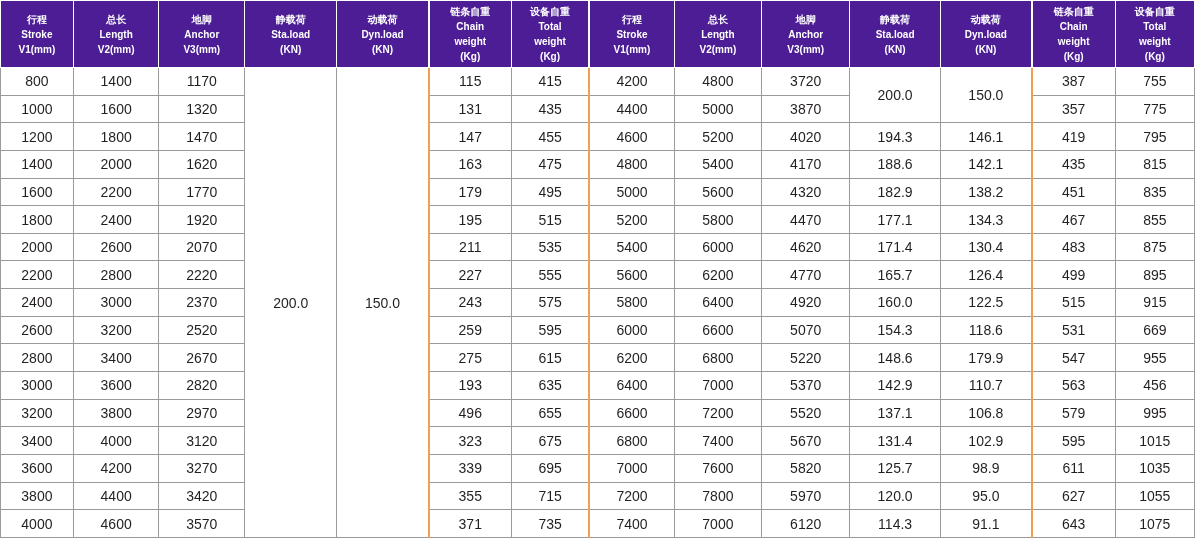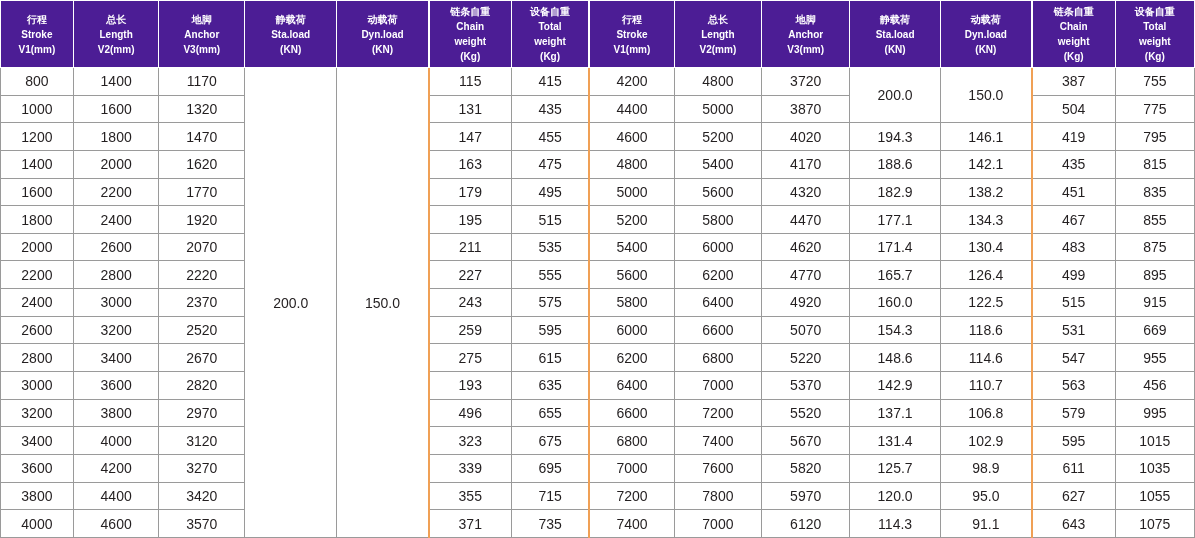--- a/index.html
+++ b/index.html
@@ -159,21 +159,21 @@
 
     <tr>
       <td>1000</td>
       <td>1600</td>
       <td>1320</td>
       <td class="sep-left">131</td>
       <td>435</td>
       <td class="sep-left">4400</td>
       <td>5000</td>
       <td>3870</td>
-      <td class="sep-left">504</td>
+      <td class="sep-left">357</td>
       <td>775</td>
     </tr>
 
     <tr>
       <td>1200</td>
       <td>1800</td>
       <td>1470</td>
       <td class="sep-left">147</td>
       <td>455</td>
       <td class="sep-left">4600</td>
@@ -285,21 +285,21 @@
     <tr>
       <td>2800</td>
       <td>3400</td>
       <td>2670</td>
       <td class="sep-left">275</td>
       <td>615</td>
       <td class="sep-left">6200</td>
       <td>6800</td>
       <td>5220</td>
       <td>148.6</td>
-      <td>114.6</td>
+      <td>179.9</td>
       <td class="sep-left">547</td>
       <td>955</td>
     </tr>
     <tr>
       <td>3000</td>
       <td>3600</td>
       <td>2820</td>
       <td class="sep-left">193</td>
       <td>635</td>
       <td class="sep-left">6400</td>

